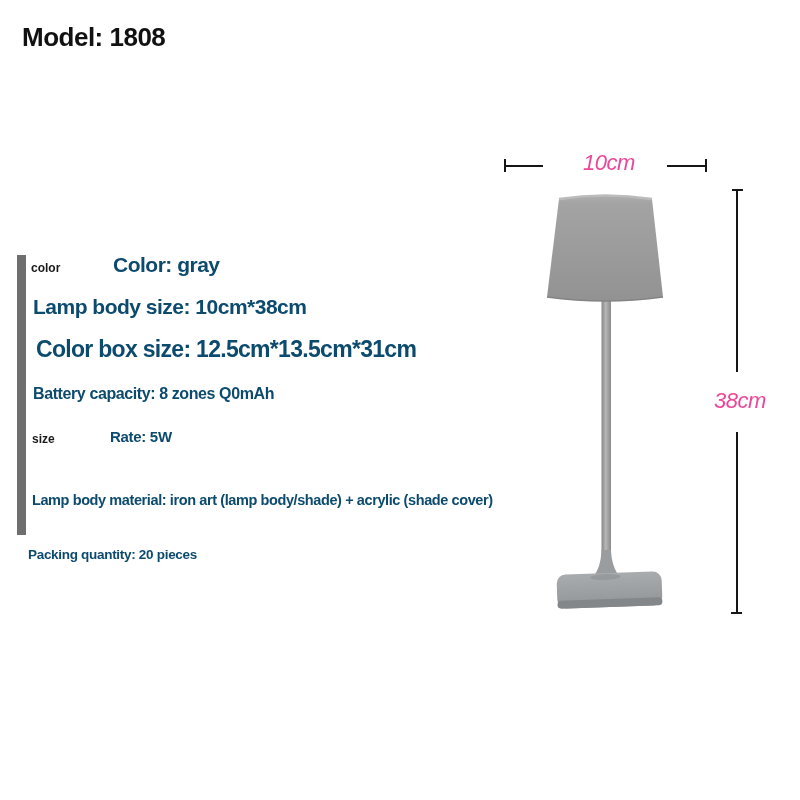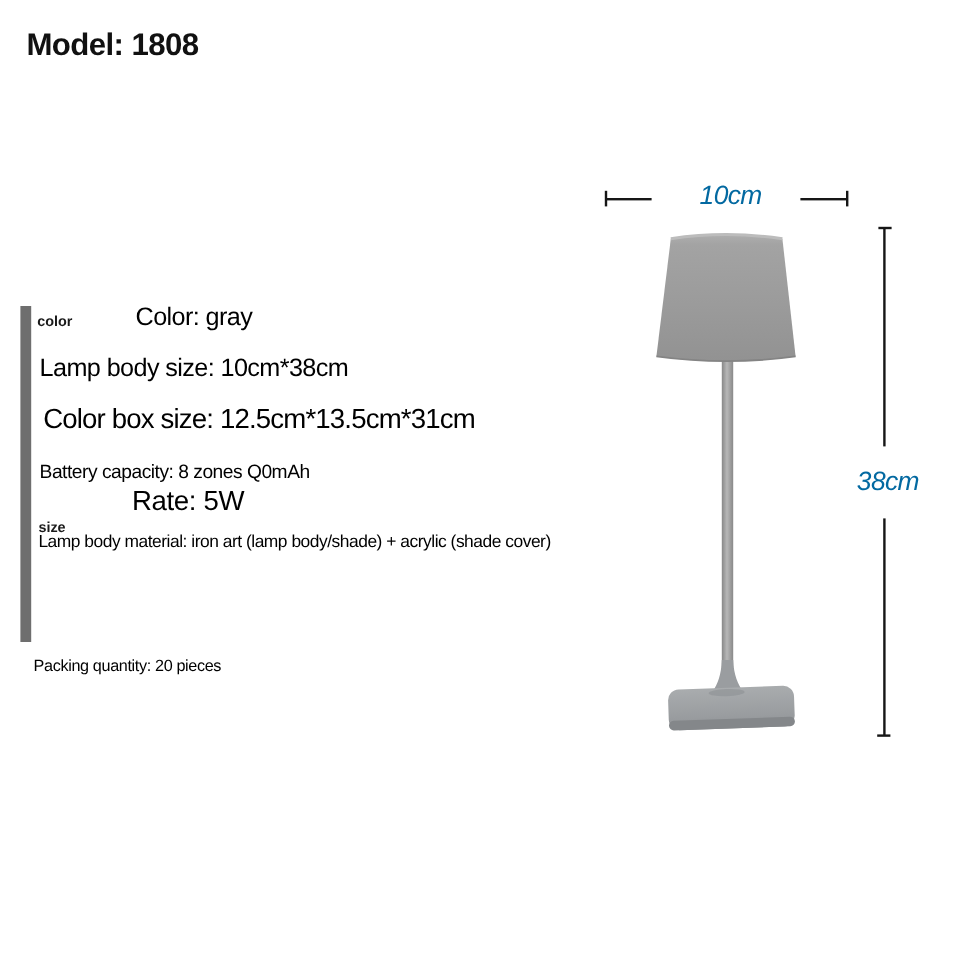--- a/index.html
+++ b/index.html
@@ -7,45 +7,45 @@
     position:relative;width:800px;height:716px;background:#ffffff;overflow:hidden;
     font-family:"Liberation Sans","DejaVu Sans",sans-serif;color:#1a1a1a;
   }
   
   .title{
     position:absolute;left:22px;top:22px;font-size:26px;font-weight:bold;
     letter-spacing:-0.5px;color:#111;
   }
   
   .accent-bar{position:absolute;left:17px;top:255px;width:9px;height:280px;background:#6e6e6e;}
-  .spec-row{position:absolute;white-space:nowrap;font-weight:normal;color:#000000;}
+  .spec-row{position:absolute;white-space:nowrap;font-weight:bold;color:#0c4a6e;}
   .side-label{position:absolute;font-size:12px;font-weight:bold;color:#1b1b1b;}
   .lbl-color{left:31px;top:261px;}
   .lbl-work{left:32px;top:432px;}
   .r1{left:113px;top:253px;font-size:21px;letter-spacing:-0.5px;}
   .r2{left:33px;top:295px;font-size:21px;letter-spacing:-0.5px;}
   .r3{left:36px;top:336px;font-size:23px;letter-spacing:-0.7px;text-align:center;}
   .r4{left:33px;top:385px;font-size:16px;letter-spacing:-0.4px;}
-  .r5{left:110px;top:404px;font-size:23px;letter-spacing:-0.3px;}
-  .r6{left:32px;top:444px;font-size:14.5px;letter-spacing:-0.4px;}
+  .r5{left:110px;top:428px;font-size:15px;letter-spacing:-0.3px;}
+  .r6{left:32px;top:492px;font-size:14.5px;letter-spacing:-0.4px;}
   .r7{left:28px;top:547px;font-size:13.5px;letter-spacing:-0.3px;}
   
   .dim{position:absolute;background:#161616;}
   .dim-h-left{left:505px;top:165px;width:38px;height:2px;}
   .dim-h-right{left:667px;top:165px;width:39px;height:2px;}
   .tick-v{width:2px;height:13px;}
   .tick-left{left:504px;top:159px;}
   .tick-right{left:705px;top:159px;}
   .dim-v-upper{left:736px;top:190px;width:2px;height:182px;}
   .dim-v-lower{left:736px;top:432px;width:2px;height:181px;}
   .tick-h{width:11px;height:2px;}
   .tick-top{left:732px;top:189px;}
   .tick-bottom{left:731px;top:612px;}
   .dim-label{
-    position:absolute;font-size:22px;font-style:italic;color:#0369a1;
+    position:absolute;font-size:22px;font-style:italic;color:#ec4899;
     letter-spacing:-0.5px;white-space:nowrap;font-weight:500;
   }
   .dim-label-width{left:583px;top:150px;}
   .dim-label-height{left:714px;top:388px;}
   
   .lamp-svg{position:absolute;left:540px;top:190px;}
 </style>
 </head>
 <body>
 

